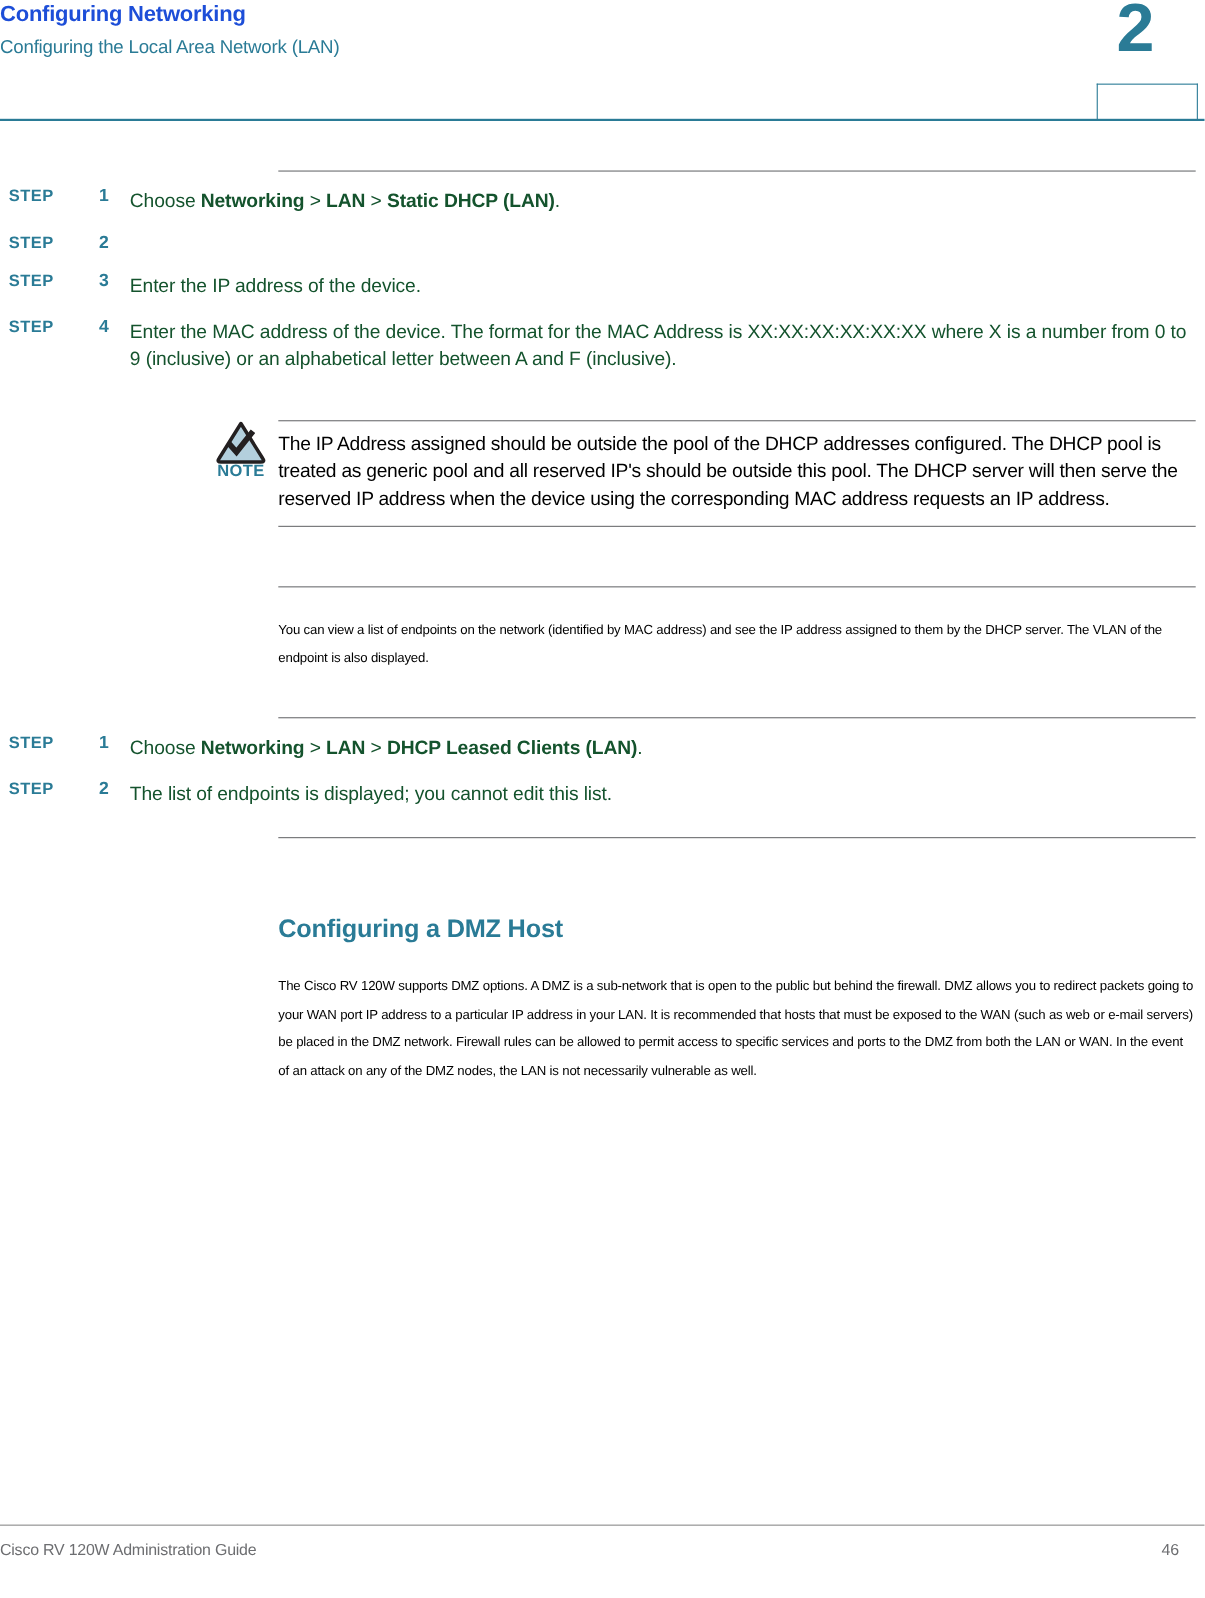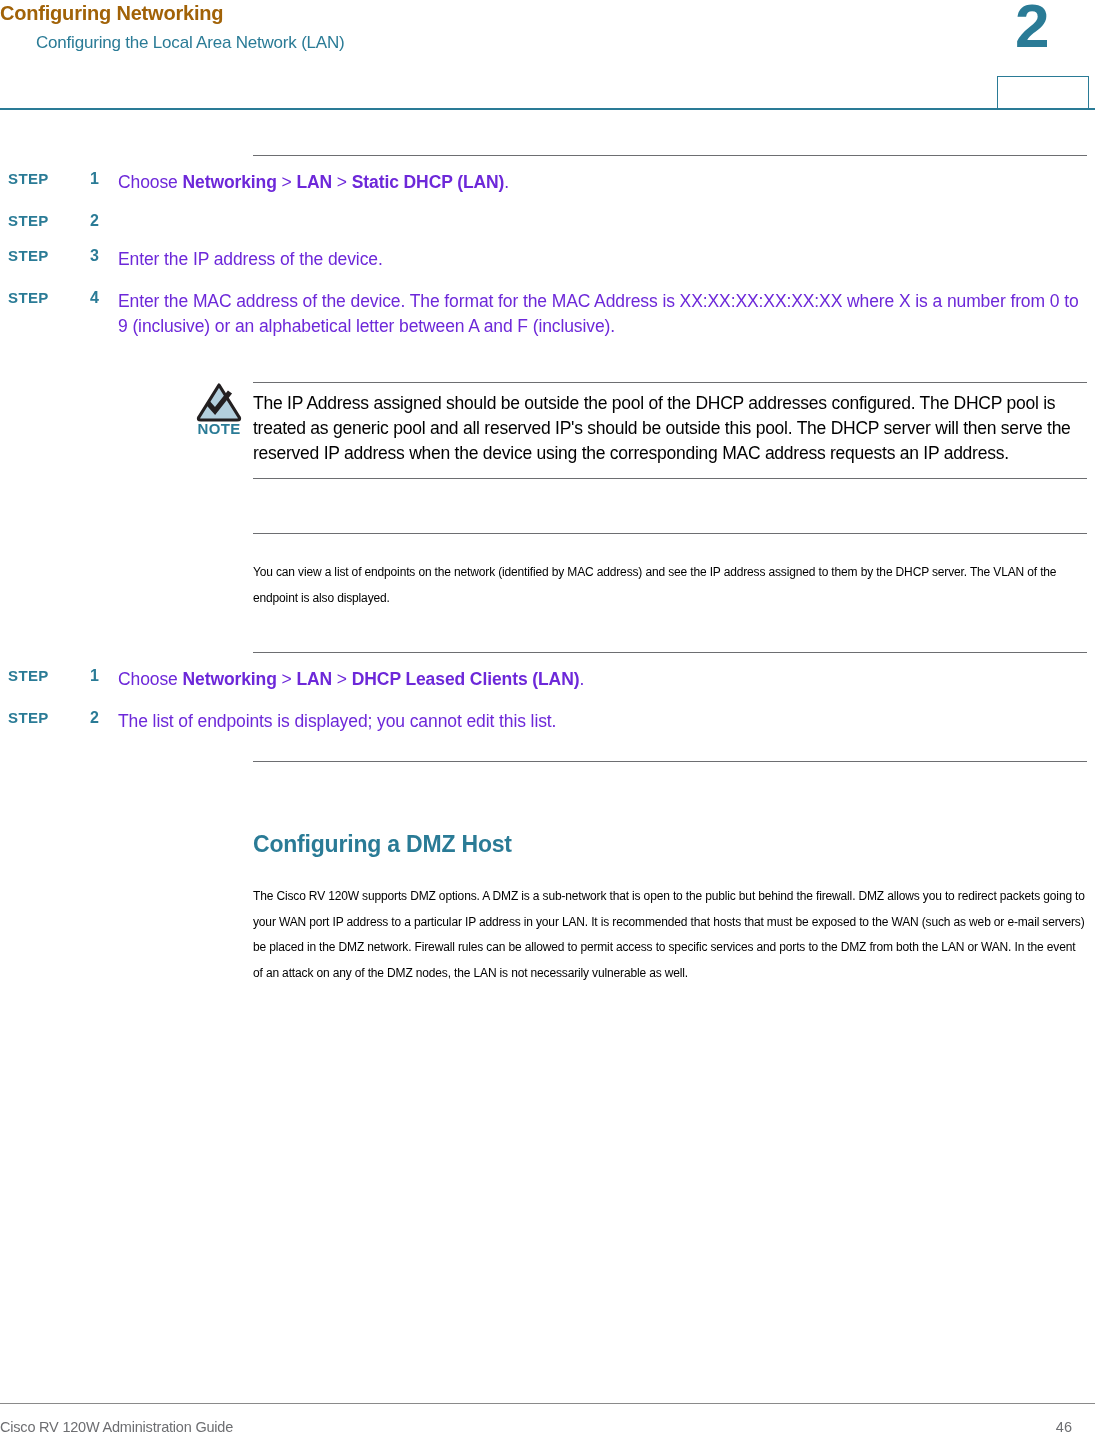--- a/index.html
+++ b/index.html
@@ -19,31 +19,30 @@
     position: absolute;
     top: 0; left: 0;
     width: 1095px;
     height: 110px;
   }
   .header-title {
     position: absolute;
     left: 0; top: 2px;
     font-size: 20px;
     font-weight: bold;
-    color: #a16207;
+    color: #1d4ed8;
     letter-spacing: -0.2px;
   }
   .header-subtitle {
     position: absolute;
     left: 0; top: 33px;
     font-size: 17px;
     font-weight: normal;
     color: #2a7b96;
     letter-spacing: -0.2px;
-    padding-left: 36px;
   }
   .chapter-box {
     position: absolute;
     left: 997px;
     top: 76px;
     width: 92px;
     height: 33px;
     border: 1.5px solid #2a7b96;
     border-bottom: none;
   }
@@ -103,21 +102,21 @@
     flex: 0 0 28px;
     font-size: 16px;
     font-weight: bold;
     color: #2a7b96;
     text-align: left;
   }
   .step-body {
     flex: 1 1 auto;
     font-size: 17.5px;
     line-height: 25px;
-    color: #6d28d9;
+    color: #14532d;
     padding-right: 10px;
     letter-spacing: -0.1px;
   }
   .step-body b { font-weight: bold; }
 
   
   .note-wrap { position: relative; }
   .note-icon-col {
     position: absolute;
     left: 188px;
@@ -154,21 +153,21 @@
     margin-right: 10px;
     font-size: 12px;
     line-height: 25.5px;
     letter-spacing: -0.15px;
   }
 
   
   .page-footer {
     position: absolute;
     left: 0;
-    bottom: 0;
+    bottom: 17px;
     width: 1076px;
     height: 62px;
   }
   .footer-rule {
     position: absolute;
     left: 0; top: 12px;
     width: 1095px;
     height: 1px;
     background: #8a8a8a;
   }

